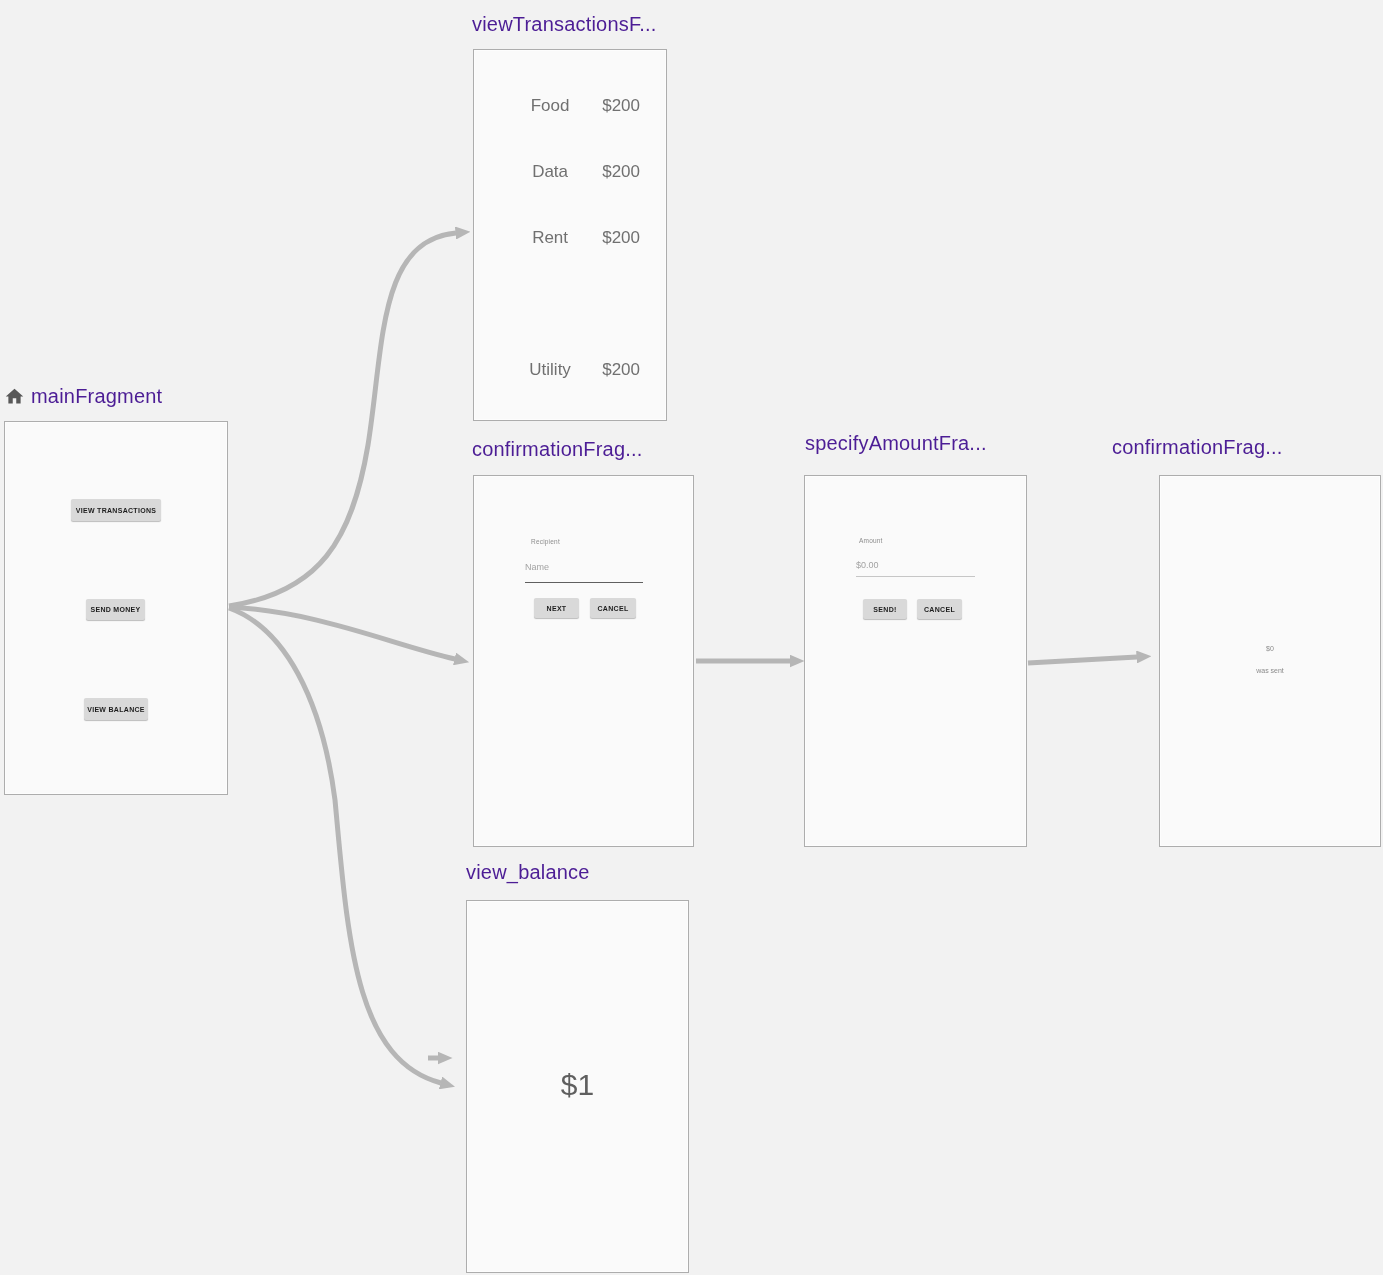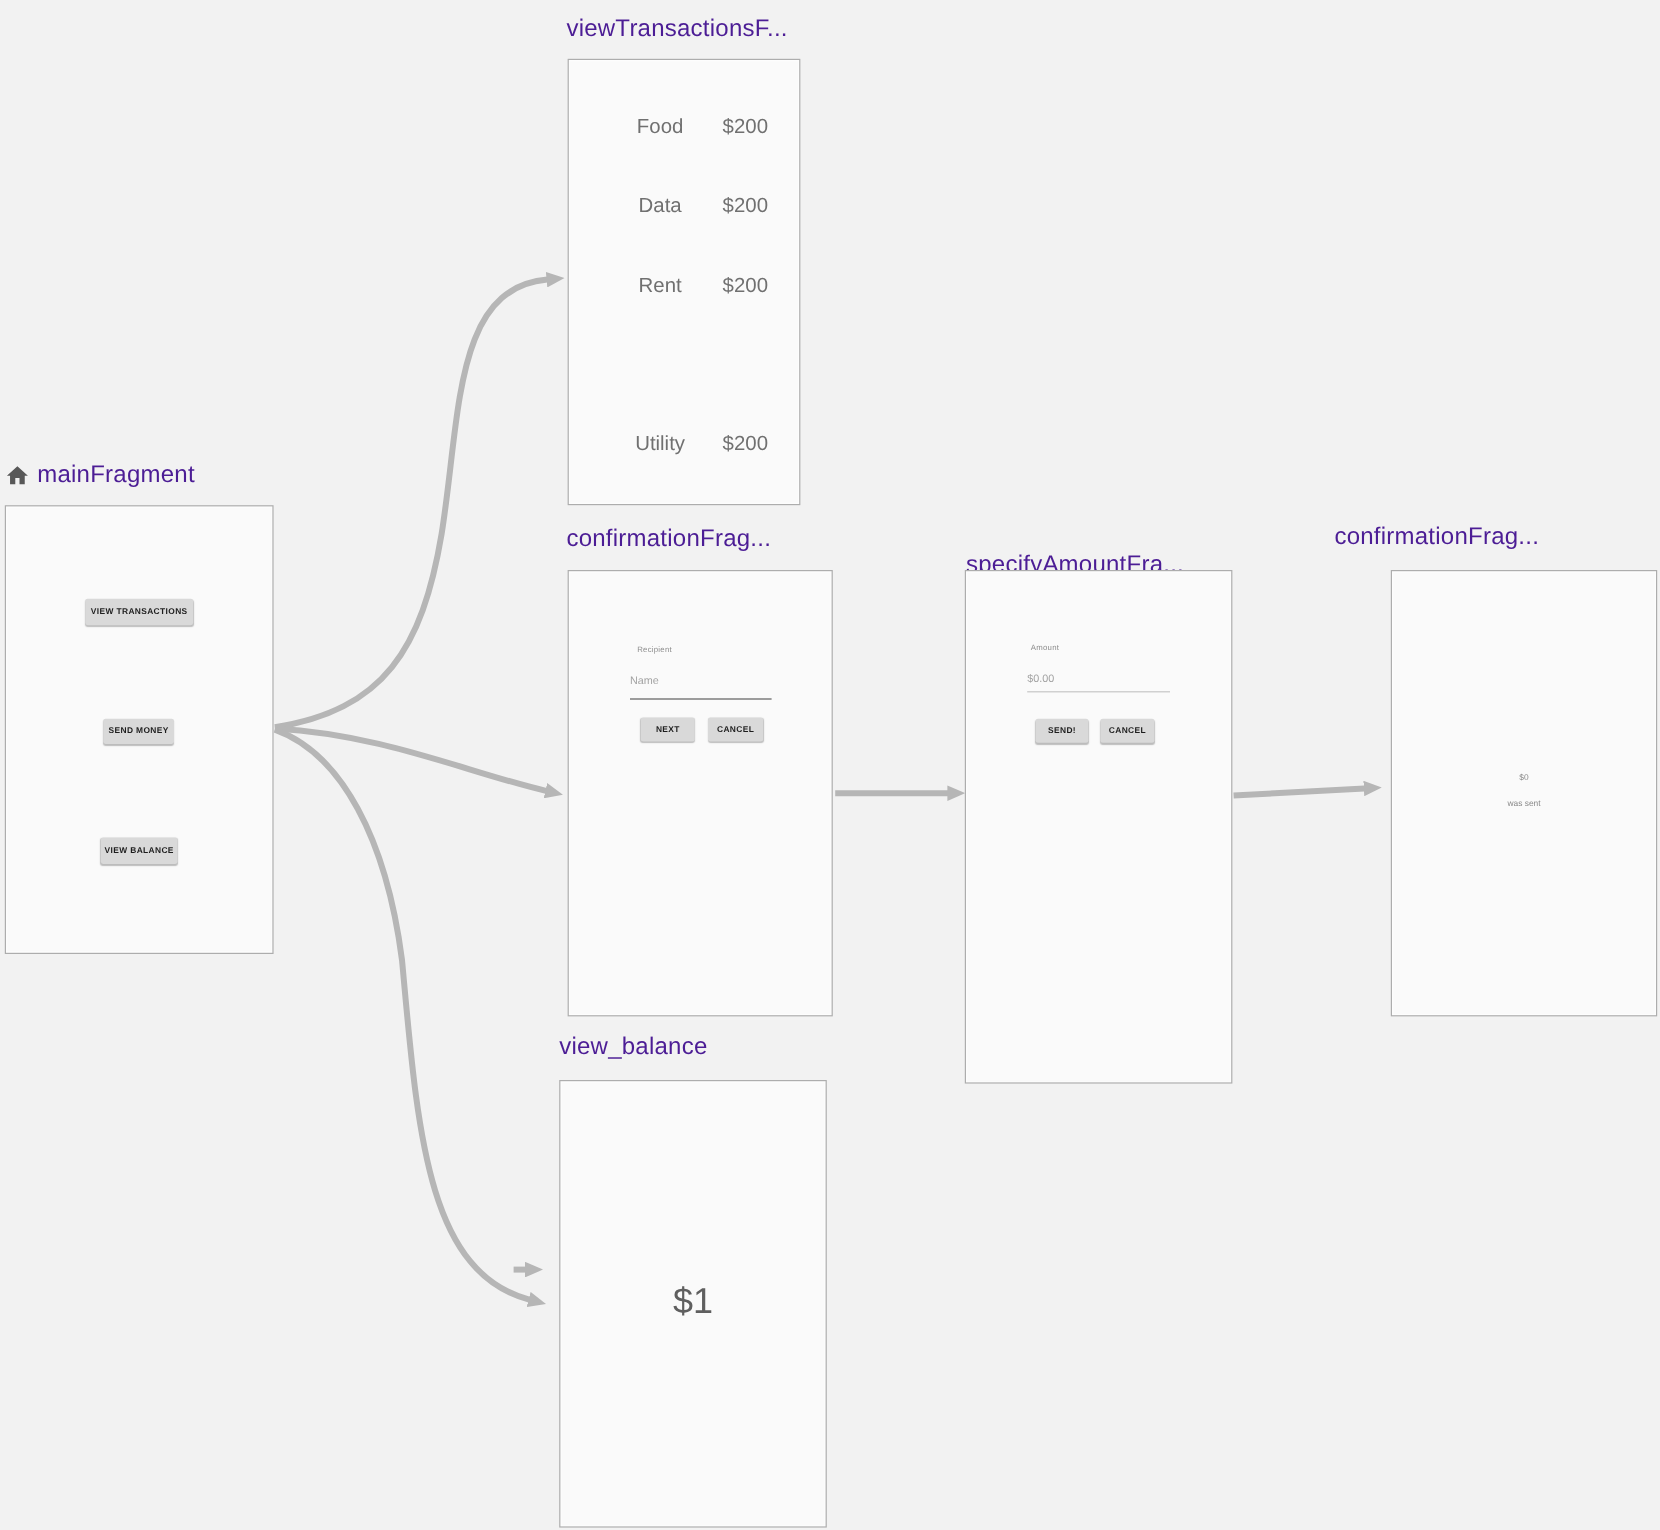--- a/index.html
+++ b/index.html
@@ -101,24 +101,24 @@
     <span>confirmationFrag...</span>
   </div>
   <div class="card" style="left:473px; top:475px; width:221px; height:372px;text-align:center;">
     <span class="field-label" style="left:57px; top:62px;">Recipient</span>
     <span class="field-hint" style="left:51px; top:86px;">Name</span>
     <div class="field-line dark" style="left:51px; top:106px; width:118px;"></div>
     <div class="abtn" style="left:60px; top:122px; width:45px; height:20px;">NEXT</div>
     <div class="abtn" style="left:116px; top:122px; width:46px; height:20px;">CANCEL</div>
   </div>
 
-  <div class="frag-title" style="left:805px; top:460px;text-align:center;">
+  <div class="frag-title" style="left:805px; top:432px;text-align:center;">
     <span>specifyAmountFra...</span>
   </div>
-  <div class="card" style="left:804px; top:475px; width:223px; height:428px;">
+  <div class="card" style="left:804px; top:475px; width:223px; height:372px;">
     <span class="field-label" style="left:54px; top:61px;">Amount</span>
     <span class="field-hint" style="left:51px; top:84px;">$0.00</span>
     <div class="field-line" style="left:51px; top:100px; width:119px;"></div>
     <div class="abtn" style="left:58px; top:123px; width:44px; height:20px;">SEND!</div>
     <div class="abtn" style="left:112px; top:123px; width:45px; height:20px;">CANCEL</div>
   </div>
 
   <div class="frag-title" style="left:1112px; top:436px;">
     <span>confirmationFrag...</span>
   </div>

